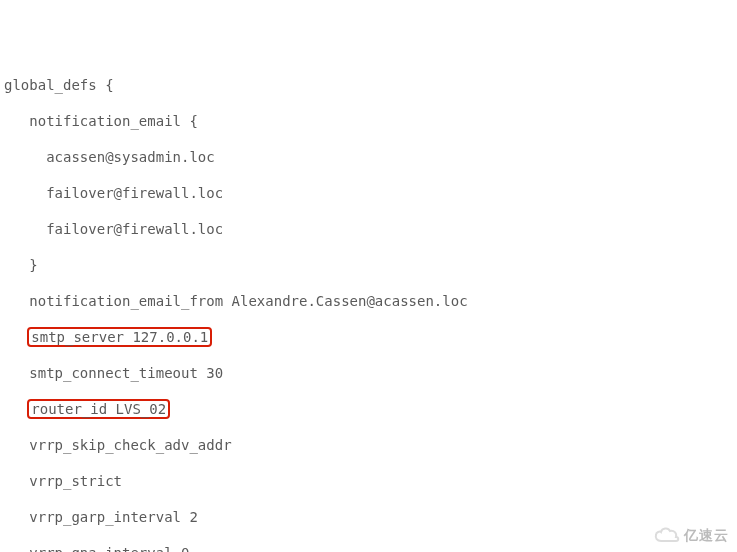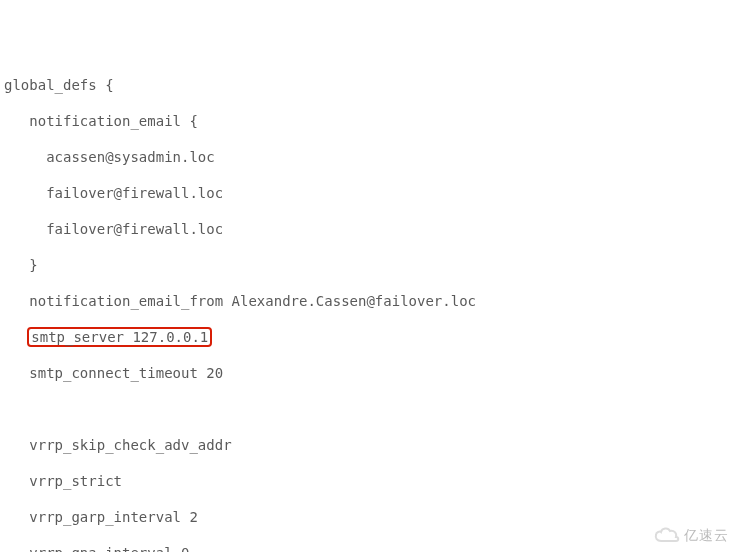--- a/index.html
+++ b/index.html
@@ -24,43 +24,43 @@
       padding: 0 2px;
       margin-left: -2px;
     }
     .watermark {
       position: absolute;
       right: 8px;
       bottom: 8px;
       color: #bbbbbb;
       font-family: Arial, sans-serif;
       font-size: 14px;
-      font-weight: normal;
+      font-weight: bold;
       letter-spacing: 1px;
       display: flex;
       align-items: center;
       gap: 4px;
     }
     .watermark svg { opacity: 0.5; }
   </style>
 </head>
 <body>
 
 
 
 <span class="line">global_defs {</span>
 <span class="line">   notification_email {</span>
 <span class="line">     acassen@sysadmin.loc</span>
 <span class="line">     failover@firewall.loc</span>
 <span class="line">     failover@firewall.loc</span>
 <span class="line">   }</span>
-<span class="line">   notification_email_from Alexandre.Cassen@failover.loc</span>
+<span class="line">   notification_email_from Alexandre.Cassen@acassen.loc</span>
 <span class="line"><span>   </span><span class="hl">smtp_server 127.0.0.1</span></span>
-<span class="line">   smtp_connect_timeout 20</span>
-<span class="line"><span>   </span></span>
+<span class="line">   smtp_connect_timeout 30</span>
+<span class="line"><span>   </span><span class="hl">router_id LVS_02</span></span>
 <span class="line">   vrrp_skip_check_adv_addr</span>
 <span class="line">   vrrp_strict</span>
 <span class="line">   vrrp_garp_interval 2</span>
 <span class="line">   vrrp_gna_interval 0</span>
 
 <span class="line"></span>
 
 
 
 

